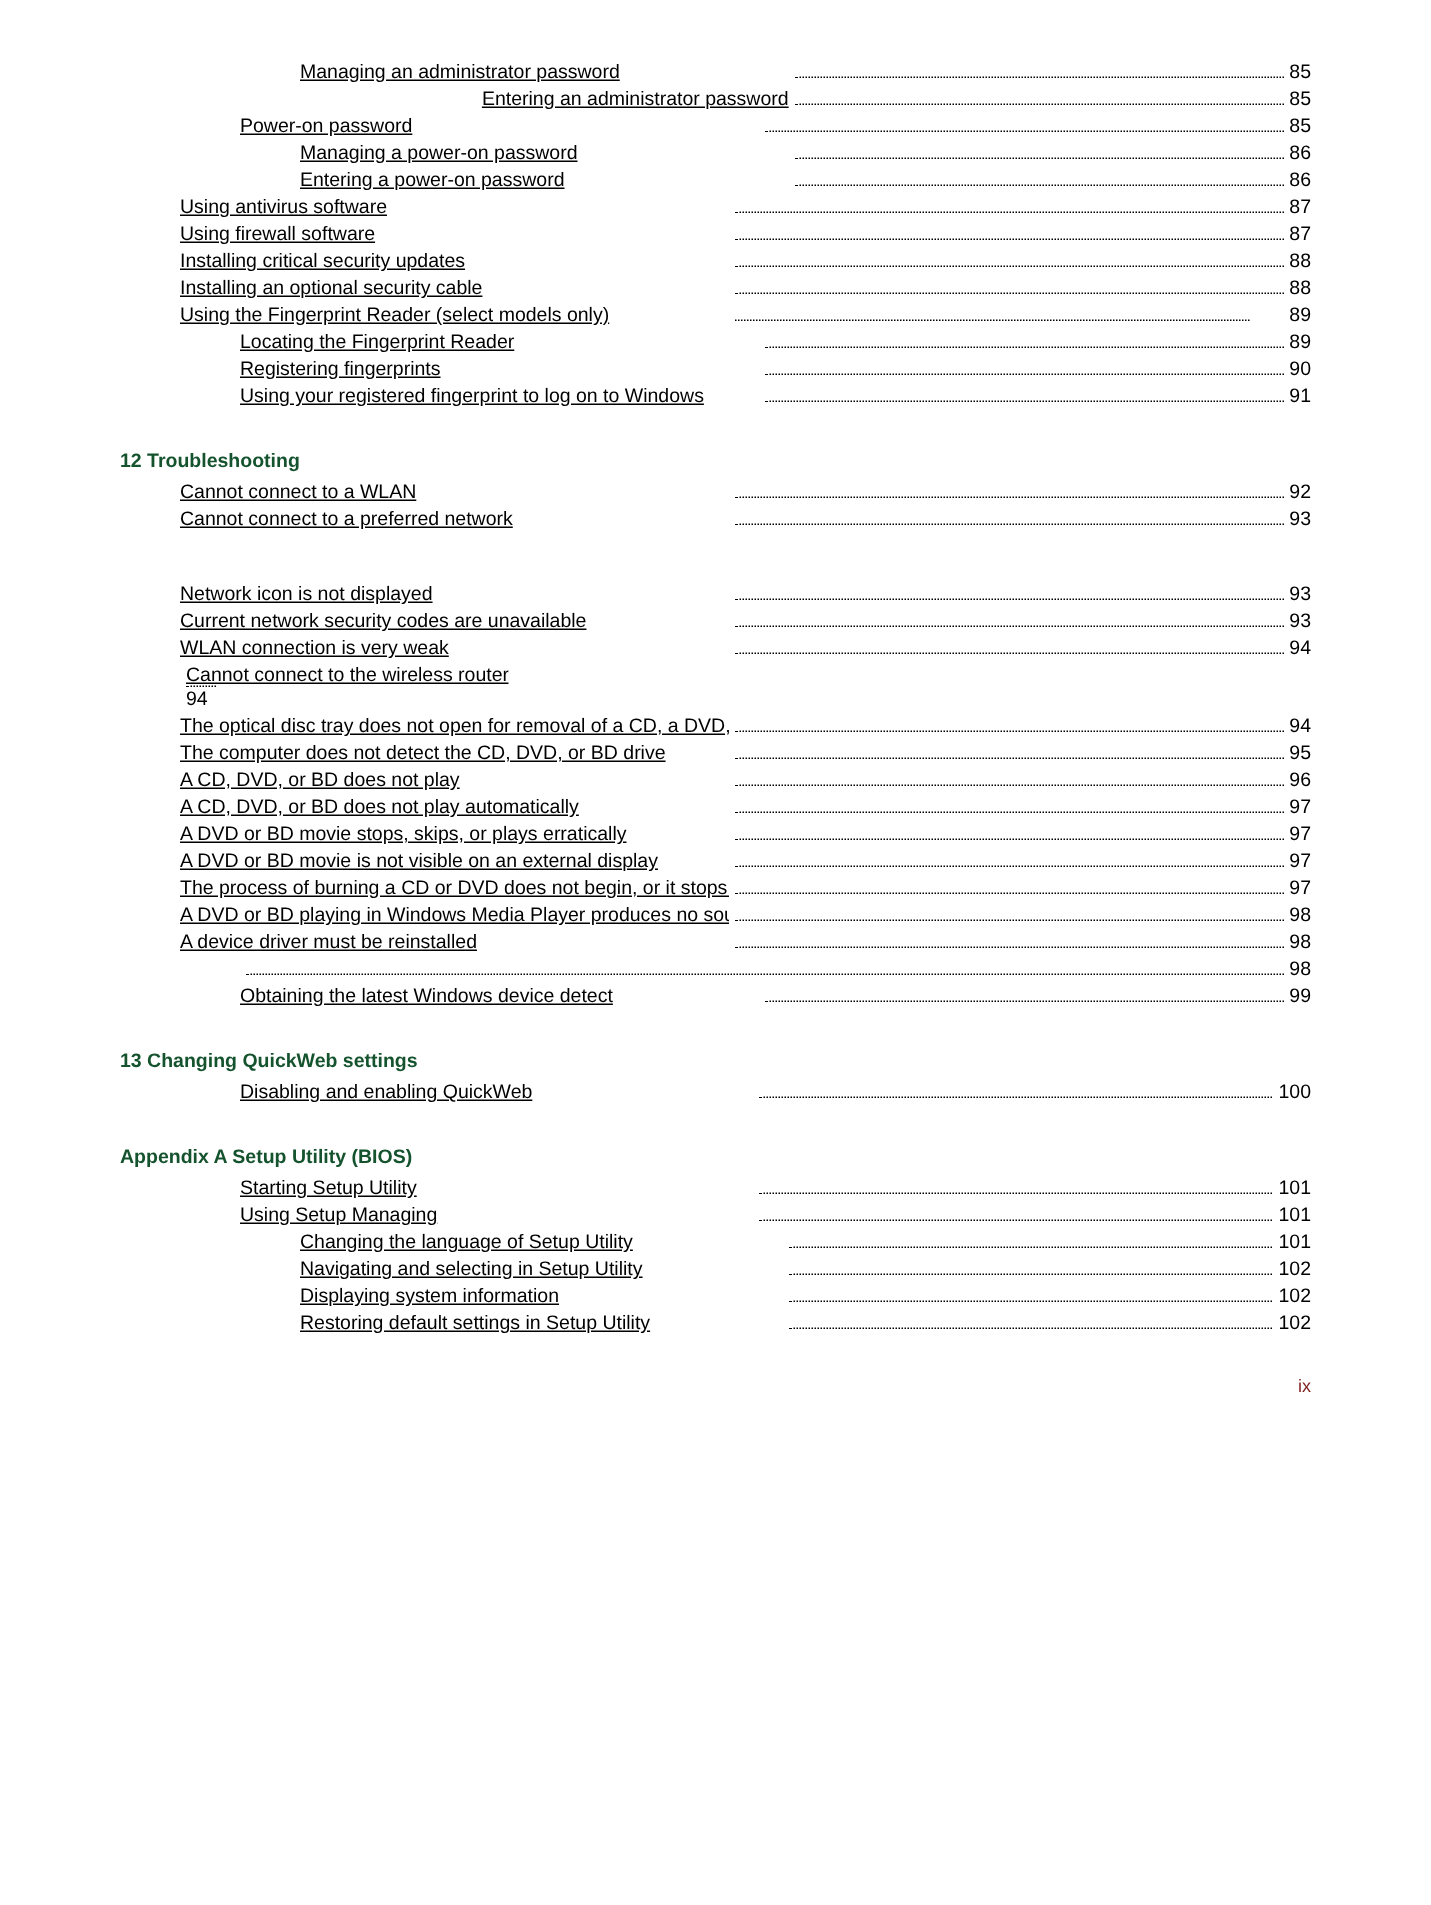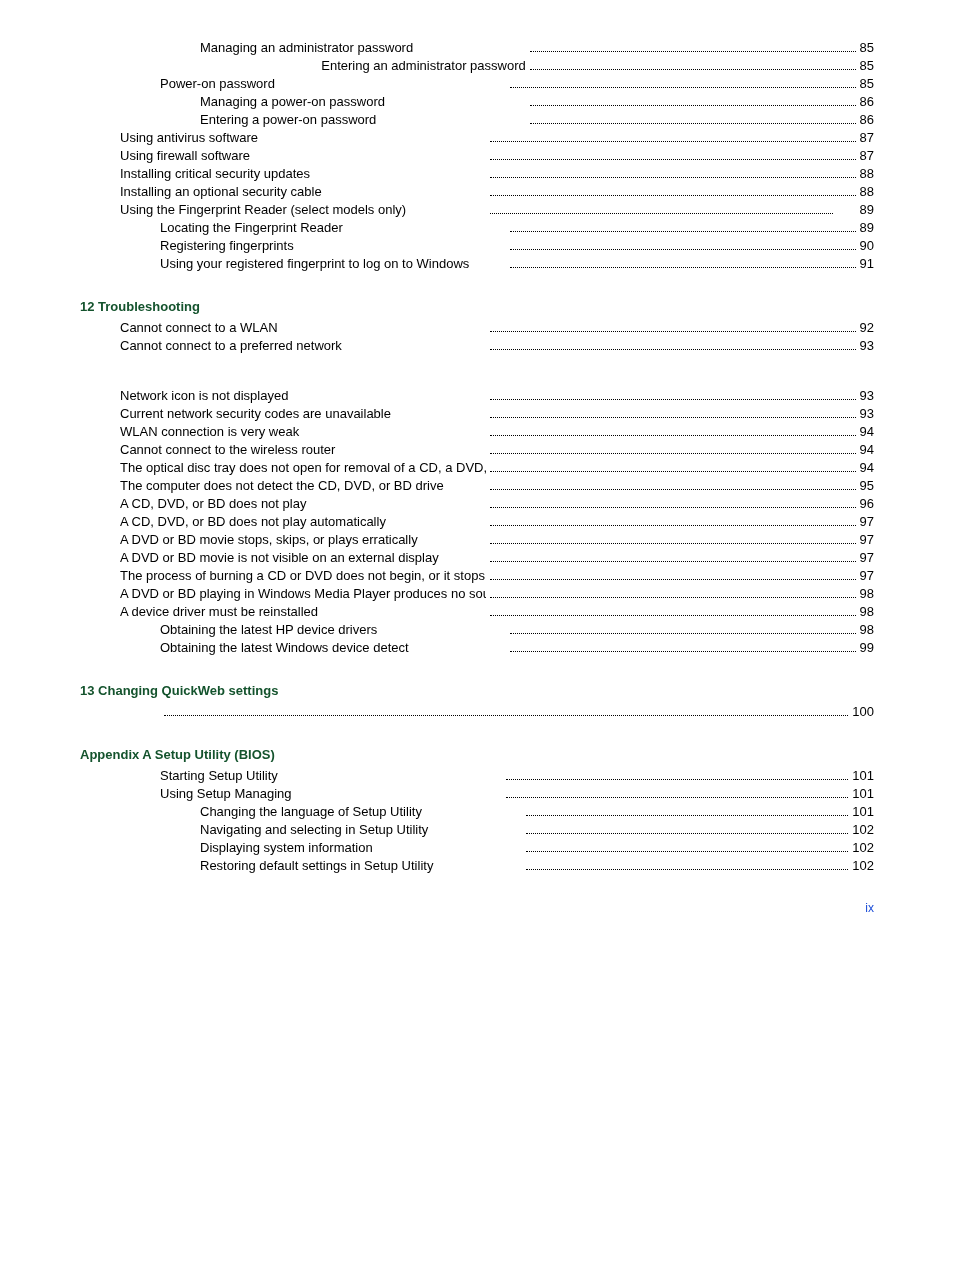--- a/index.html
+++ b/index.html
@@ -29,35 +29,36 @@
       display: flex;
       justify-content: space-between;
       align-items: baseline;
       margin-bottom: 3px;
       font-size: 13px;
     }
     .toc-entry-text {
       flex: 1;
       white-space: nowrap;
       overflow: hidden;
+      text-decoration: underline;
     }
     .toc-dots {
       flex: 1;
       border-bottom: 1px dotted #000;
       margin: 0 4px;
       min-width: 20px;
     }
     .toc-page {
       white-space: nowrap;
       font-size: 13px;
     }
     .page-num-right {
       text-align: right;
       font-size: 12px;
-      color: #1d4ed8;
+      color: #7f1d1d;
       margin-top: 20px;
     }
   </style>
 </head>
 <body>
 
 <div>
 
 <div class="toc-section">
       <div class="toc-entry" style="padding-left: 120px;">
@@ -146,21 +147,21 @@
       <div class="toc-entry" style="padding-left: 40px;">
         <span class="toc-entry-text">Current network security codes are unavailable</span>
         <span class="toc-dots"></span>
         <span class="toc-page">93</span>
       </div>
       <div class="toc-entry" style="padding-left: 40px;">
         <span class="toc-entry-text">WLAN connection is very weak</span>
         <span class="toc-dots"></span>
         <span class="toc-page">94</span>
       </div>
-      <div class="toc-entry" style="padding-left: 40px;">
+      <div class="toc-entry" style="padding-left: 40px; flex-direction: column;">
         <span class="toc-entry-text">Cannot connect to the wireless router</span>
         <span class="toc-dots"></span>
         <span class="toc-page">94</span>
       </div>
       <div class="toc-entry" style="padding-left: 40px;">
         <span class="toc-entry-text">The optical disc tray does not open for removal of a CD, a DVD, or a BD</span>
         <span class="toc-dots"></span>
         <span class="toc-page">94</span>
       </div>
       <div class="toc-entry" style="padding-left: 40px;">
@@ -197,33 +198,33 @@
         <span class="toc-entry-text">A DVD or BD playing in Windows Media Player produces no sound or display</span>
         <span class="toc-dots"></span>
         <span class="toc-page">98</span>
       </div>
       <div class="toc-entry" style="padding-left: 40px;">
         <span class="toc-entry-text">A device driver must be reinstalled</span>
         <span class="toc-dots"></span>
         <span class="toc-page">98</span>
       </div>
       <div class="toc-entry" style="padding-left: 80px;">
-        <span class="toc-entry-text">Obtaining the latest HP device drivers</span>
         <span class="toc-dots"></span>
         <span class="toc-page">98</span>
       </div>
       <div class="toc-entry" style="padding-left: 80px;">
         <span class="toc-entry-text">Obtaining the latest Windows device detect</span>
         <span class="toc-dots"></span>
         <span class="toc-page">99</span>
       </div>
     </div>
     <div class="toc-section">
       <div class="section-heading">13  Changing QuickWeb settings</div>
       <div class="toc-entry" style="padding-left: 80px;">
+        <span class="toc-entry-text">Disabling and enabling QuickWeb</span>
         <span class="toc-dots"></span>
         <span class="toc-page">100</span>
       </div>
     </div>
     <div class="toc-section">
       <div class="section-heading">Appendix A  Setup Utility (BIOS)</div>
       <div class="toc-entry" style="padding-left: 80px;">
         <span class="toc-entry-text">Starting Setup Utility</span>
         <span class="toc-dots"></span>
         <span class="toc-page">101</span>

